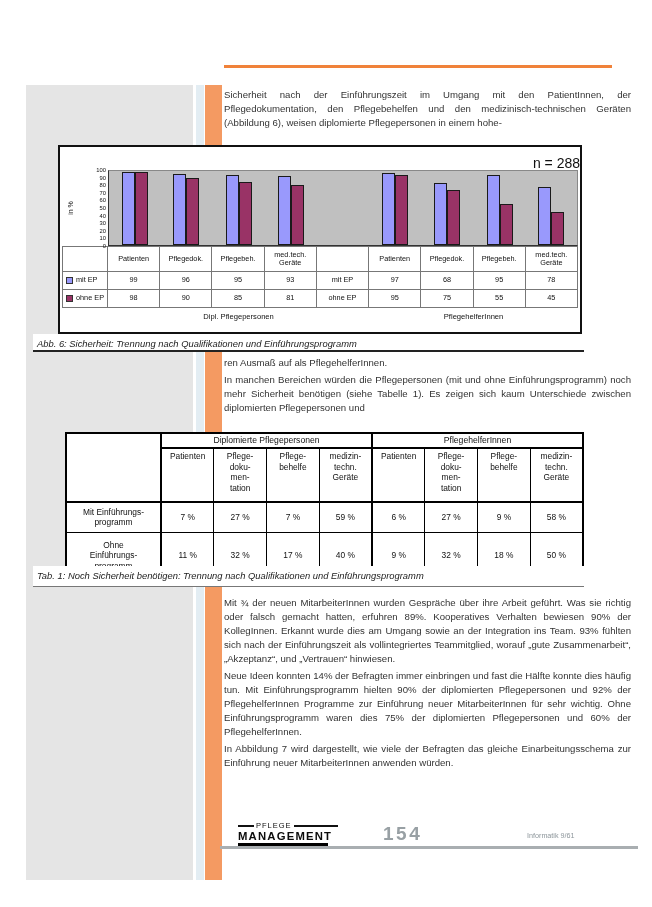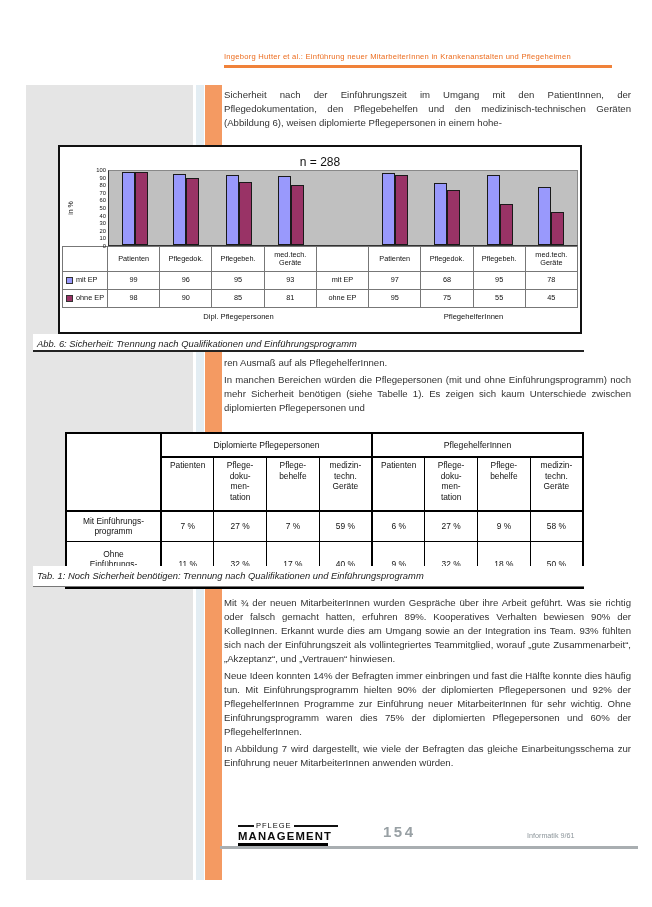--- a/index.html
+++ b/index.html
@@ -18,21 +18,21 @@
 
   
   .p-block { position:absolute; left:224px; width:407px; font-size:9.6px; line-height:14px; text-align:justify; color:#333333; }
   .p-block p { margin-bottom:3px; }
   #pblock1 { top:88px; }
   #pblock2 { top:356px; }
   #pblock3 { top:596px; }
 
   
   .figure-box { position:absolute; left:58px; top:145px; width:524px; height:189px; background:#ffffff; border:2px solid #111; padding-top:3px; }
-  .chart-title { height:20px; text-align:center; font-size:12px; color:#111; padding-top:5px; }
+  .chart-title { height:20px; text-align:right; font-size:14px; color:#111; padding-top:5px; }
   .chart-grid { display:grid; grid-template-columns:46px repeat(9, 1fr); grid-template-rows:76px 26px 18px 18px 16px; width:516px; margin:0 auto; }
 
   .axis-cell { position:relative; background:#ffffff; }
   .ylab { position:absolute; left:2px; top:50%; transform:translateY(-50%) rotate(-90deg); font-size:7px; color:#111; }
   .yticks { position:absolute; top:-3px; bottom:-3px; right:2px; display:flex; flex-direction:column; justify-content:space-between; align-items:flex-end; font-size:5.8px; color:#111; }
 
   .plot-cell { background:#c0c0c0; border-top:1px solid #888; border-bottom:1px solid #333; display:flex; align-items:flex-end; justify-content:center; }
   .plot-cell.first { border-left:1px solid #333; }
   .plot-cell.last { border-right:1px solid #888; }
   .bar { width:13px; border:1px solid #1a1a1a; }
@@ -51,48 +51,47 @@
   .glabel.right { grid-column:7 / 11; }
 
   
   .caption-strip { position:absolute; left:33px; width:551px; background:#ffffff; font-style:italic; font-size:9.4px; color:#1c1c1c; padding:4px 0 0 4px; }
   #fig-caption { top:334px; height:18px; border-bottom:2px solid #222; }
   #tab-caption { top:566px; height:21px; border-bottom:1px solid #777; }
 
   
   .data-table { position:absolute; left:65px; top:432px; border-collapse:collapse; border:2px solid #000; background:#ffffff; table-layout:fixed; width:519px; }
   .data-table td { border:1px solid #000; font-size:8.4px; line-height:10.5px; color:#111; text-align:center; vertical-align:middle; white-space:pre-line; padding:1px 2px; }
-  .data-table .gh { border-width:2px; font-size:8.6px; height:24px; }
+  .data-table .gh { border-width:2px; font-size:8.6px; height:15px; }
   .data-table .corner { border-width:2px; width:95px; }
   .data-table .sub { border-bottom-width:2px; vertical-align:top; padding-top:2px; height:54px; }
   .data-table .lab { border-right-width:2px; }
   .data-table .gsep { border-right-width:2px; }
   .data-table .r-mit td { height:30px; }
   .data-table .r-ohne td { height:47px; }
 
   
   .footer-logo { position:absolute; left:238px; top:821px; width:90px; color:#0c0c0c; }
   .logo-top { display:flex; align-items:center; gap:2px; width:128px; font-size:7.5px; font-weight:normal; letter-spacing:1px; }
   .hline { height:2px; background:#111; }
   .hline.l { width:16px; } .hline.r { width:44px; }
   .logo-main { width:90px; font-size:11.3px; font-weight:bold; letter-spacing:1.2px; border-bottom:3px solid #000; padding-bottom:1px; }
-  .page-number { position:absolute; left:383px; top:823px; font-size:15px; font-weight:bold; letter-spacing:2.5px; color:#98a0a4; }
+  .page-number { position:absolute; left:383px; top:823px; font-size:19px; font-weight:bold; letter-spacing:2.5px; color:#98a0a4; }
   .issue-info { position:absolute; left:527px; top:831px; font-size:7.2px; color:#8d969b; }
   .footer-rule { position:absolute; left:220px; top:846px; width:418px; height:3px; background:#a9aeb1; }
 </style>
 </head>
 <body>
 
 <div id="page">
 
   <div class="margin-block"></div>
   <div class="margin-sliver"></div>
   <div class="accent-strip"></div>
 
-  <div class="running-header">Ingeborg Hutter et al.: Einführung neuer MitarbeiterInnen in Krankenanstalten und Pflegeheimen</div>
   <div class="header-rule"></div>
 
   <div class="p-block" id="pblock1">
     <p>Sicherheit nach der Einführungszeit im Umgang mit den PatientInnen, der Pflegedokumentation, den Pflegebehelfen und den medizinisch-technischen Geräten (Abbildung 6), weisen diplomierte Pflegepersonen in einem hohe-</p>
   </div>
 
   <div class="figure-box">
     <div class="chart-title">n = 288</div>
     <div class="chart-grid">
 

